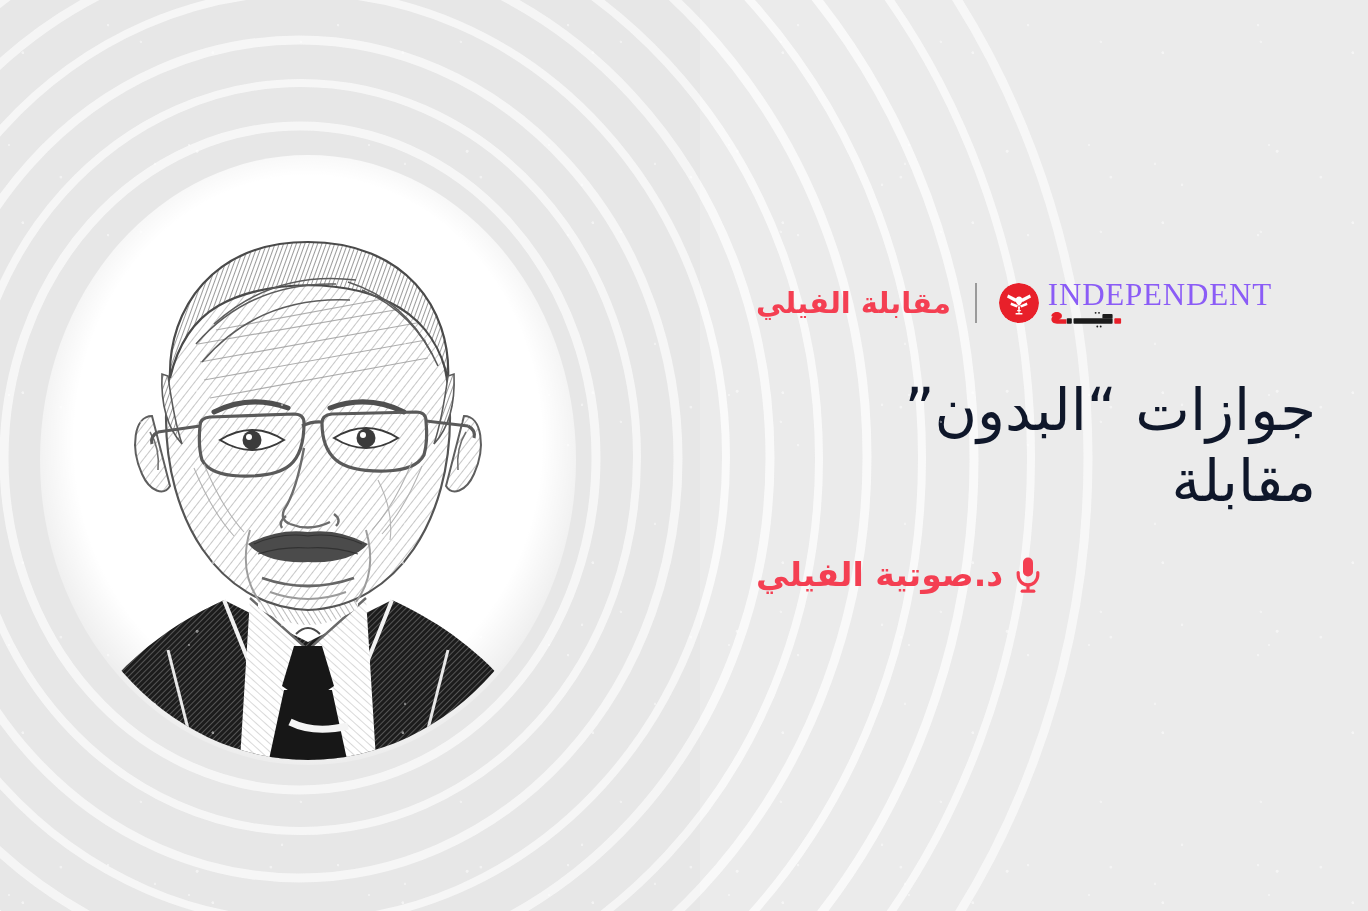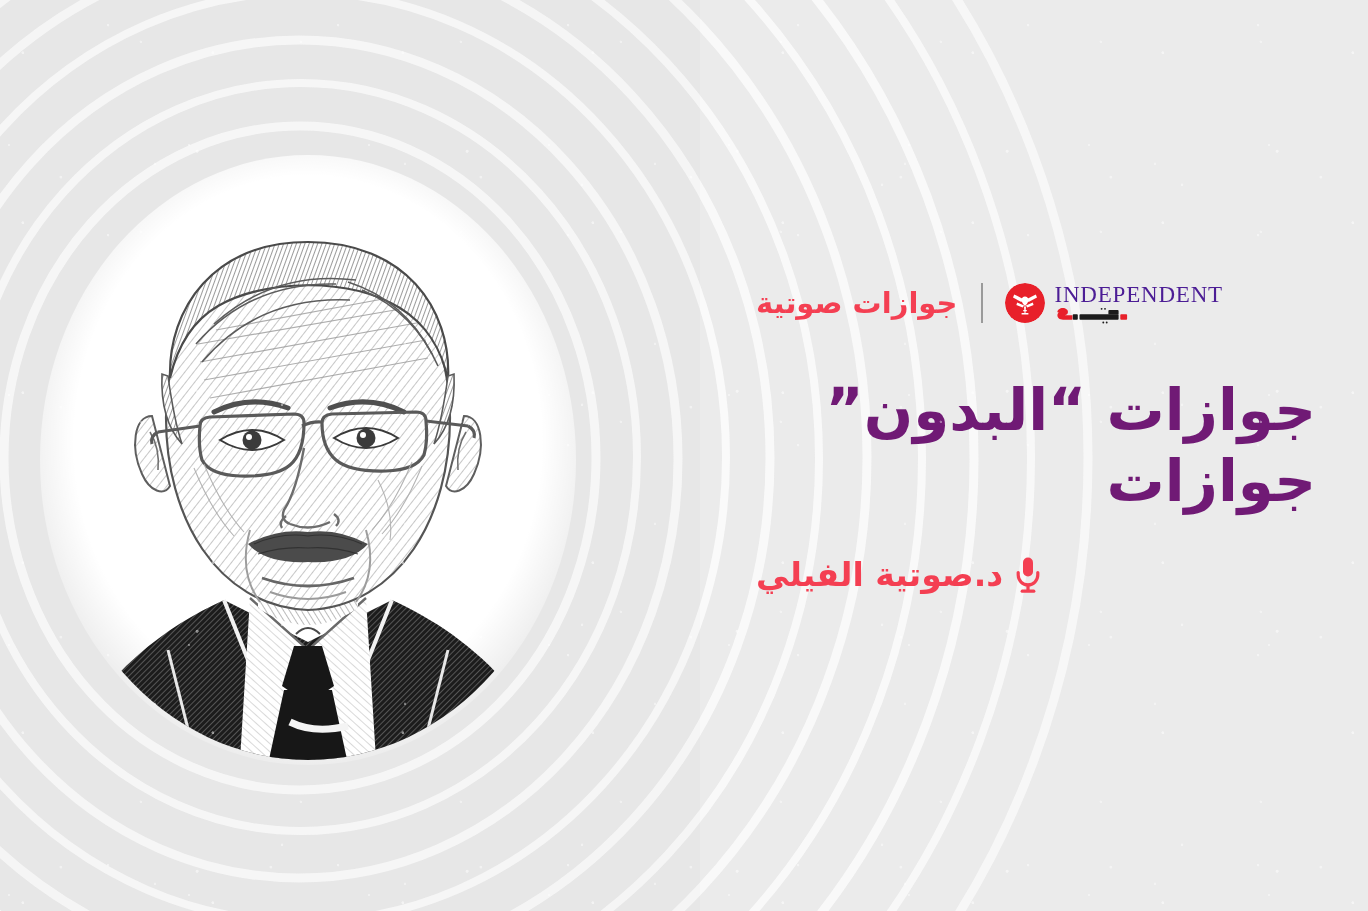--- a/index.html
+++ b/index.html
@@ -93,23 +93,23 @@
     display: block;
   }
   .brand-words {
     display: flex;
     flex-direction: column;
     align-items: flex-start;
     line-height: 1;
   }
   .brand-independent {
     font-family: "Liberation Serif", "DejaVu Serif", serif;
-    font-size: 23px;
+    font-size: 31px;
     letter-spacing: .8px;
-    color: #4c1d95;
+    color: #8b5cf6;
     font-weight: 400;
     white-space: nowrap;
   }
   .brand-arabia {
     margin-top: 1px;
     height: 17px;
     display: block;
   }
   .divider {
     width: 2px;
@@ -121,23 +121,23 @@
   .kicker {
     color: #f43f52;
     font-size: 29px;
     font-weight: 700;
     white-space: nowrap;
     letter-spacing: 0;
   }
 
   
   .headline {
-    color: #701a75;
+    color: #0f172a;
     font-size: 58px;
-    font-weight: 700;
+    font-weight: 400;
     line-height: 1.22;
     letter-spacing: -0.5px;
   }
 
   
   .speaker-row {
     margin-top: 34px;
     display: flex;
     flex-direction: row-reverse;
     align-items: center;
@@ -340,21 +340,21 @@
         </g>
 
       </g>
     </svg>
   </div>
 
   <div id="panel">
 
     <div class="top-row">
 
-      <span class="kicker">جوازات صوتية</span>
+      <span class="kicker">مقابلة الفيلي</span>
 
       <span class="divider"></span>
 
       <span class="brand-lockup">
         <svg class="eagle-badge" viewBox="0 0 40 40" aria-hidden="true">
           <circle cx="20" cy="20" r="20" fill="#e8202a"></circle>
 
           <g fill="#ffffff">
             <path d="M9.2 11.4 L18.6 16.2 L16.4 18.9 L8.0 14.6 Z"></path>
             <path d="M30.8 11.4 L21.4 16.2 L23.6 18.9 L32.0 14.6 Z"></path>
@@ -388,21 +388,21 @@
               <circle cx="58" cy="18.2" r="1.1"></circle>
               <circle cx="62" cy="18.2" r="1.1"></circle>
             </g>
           </svg>
         </span>
       </span>
     </div>
 
     <h1 class="headline">
       <span>جوازات “البدون”</span><br>
-      <span>جوازات</span>
+      <span>مقابلة</span>
     </h1>
 
     <div class="speaker-row">
       <span class="speaker-name">د.صوتية الفيلي</span>
       <svg class="mic-icon" viewBox="0 0 26 38" aria-hidden="true">
         <rect x="8" y="1.5" width="10" height="19" rx="5" fill="#f43f52"></rect>
         <path d="M3.2 16.5 v2.6 c0 5.4 4.4 9.8 9.8 9.8 c5.4 0 9.8 -4.4 9.8 -9.8 v-2.6" fill="none" stroke="#f43f52" stroke-width="3.2" stroke-linecap="round"></path>
         <rect x="11.4" y="27.8" width="3.2" height="6.4" fill="#f43f52"></rect>
         <rect x="5.6" y="33.6" width="14.8" height="3.2" rx="1.6" fill="#f43f52"></rect>
       </svg>

